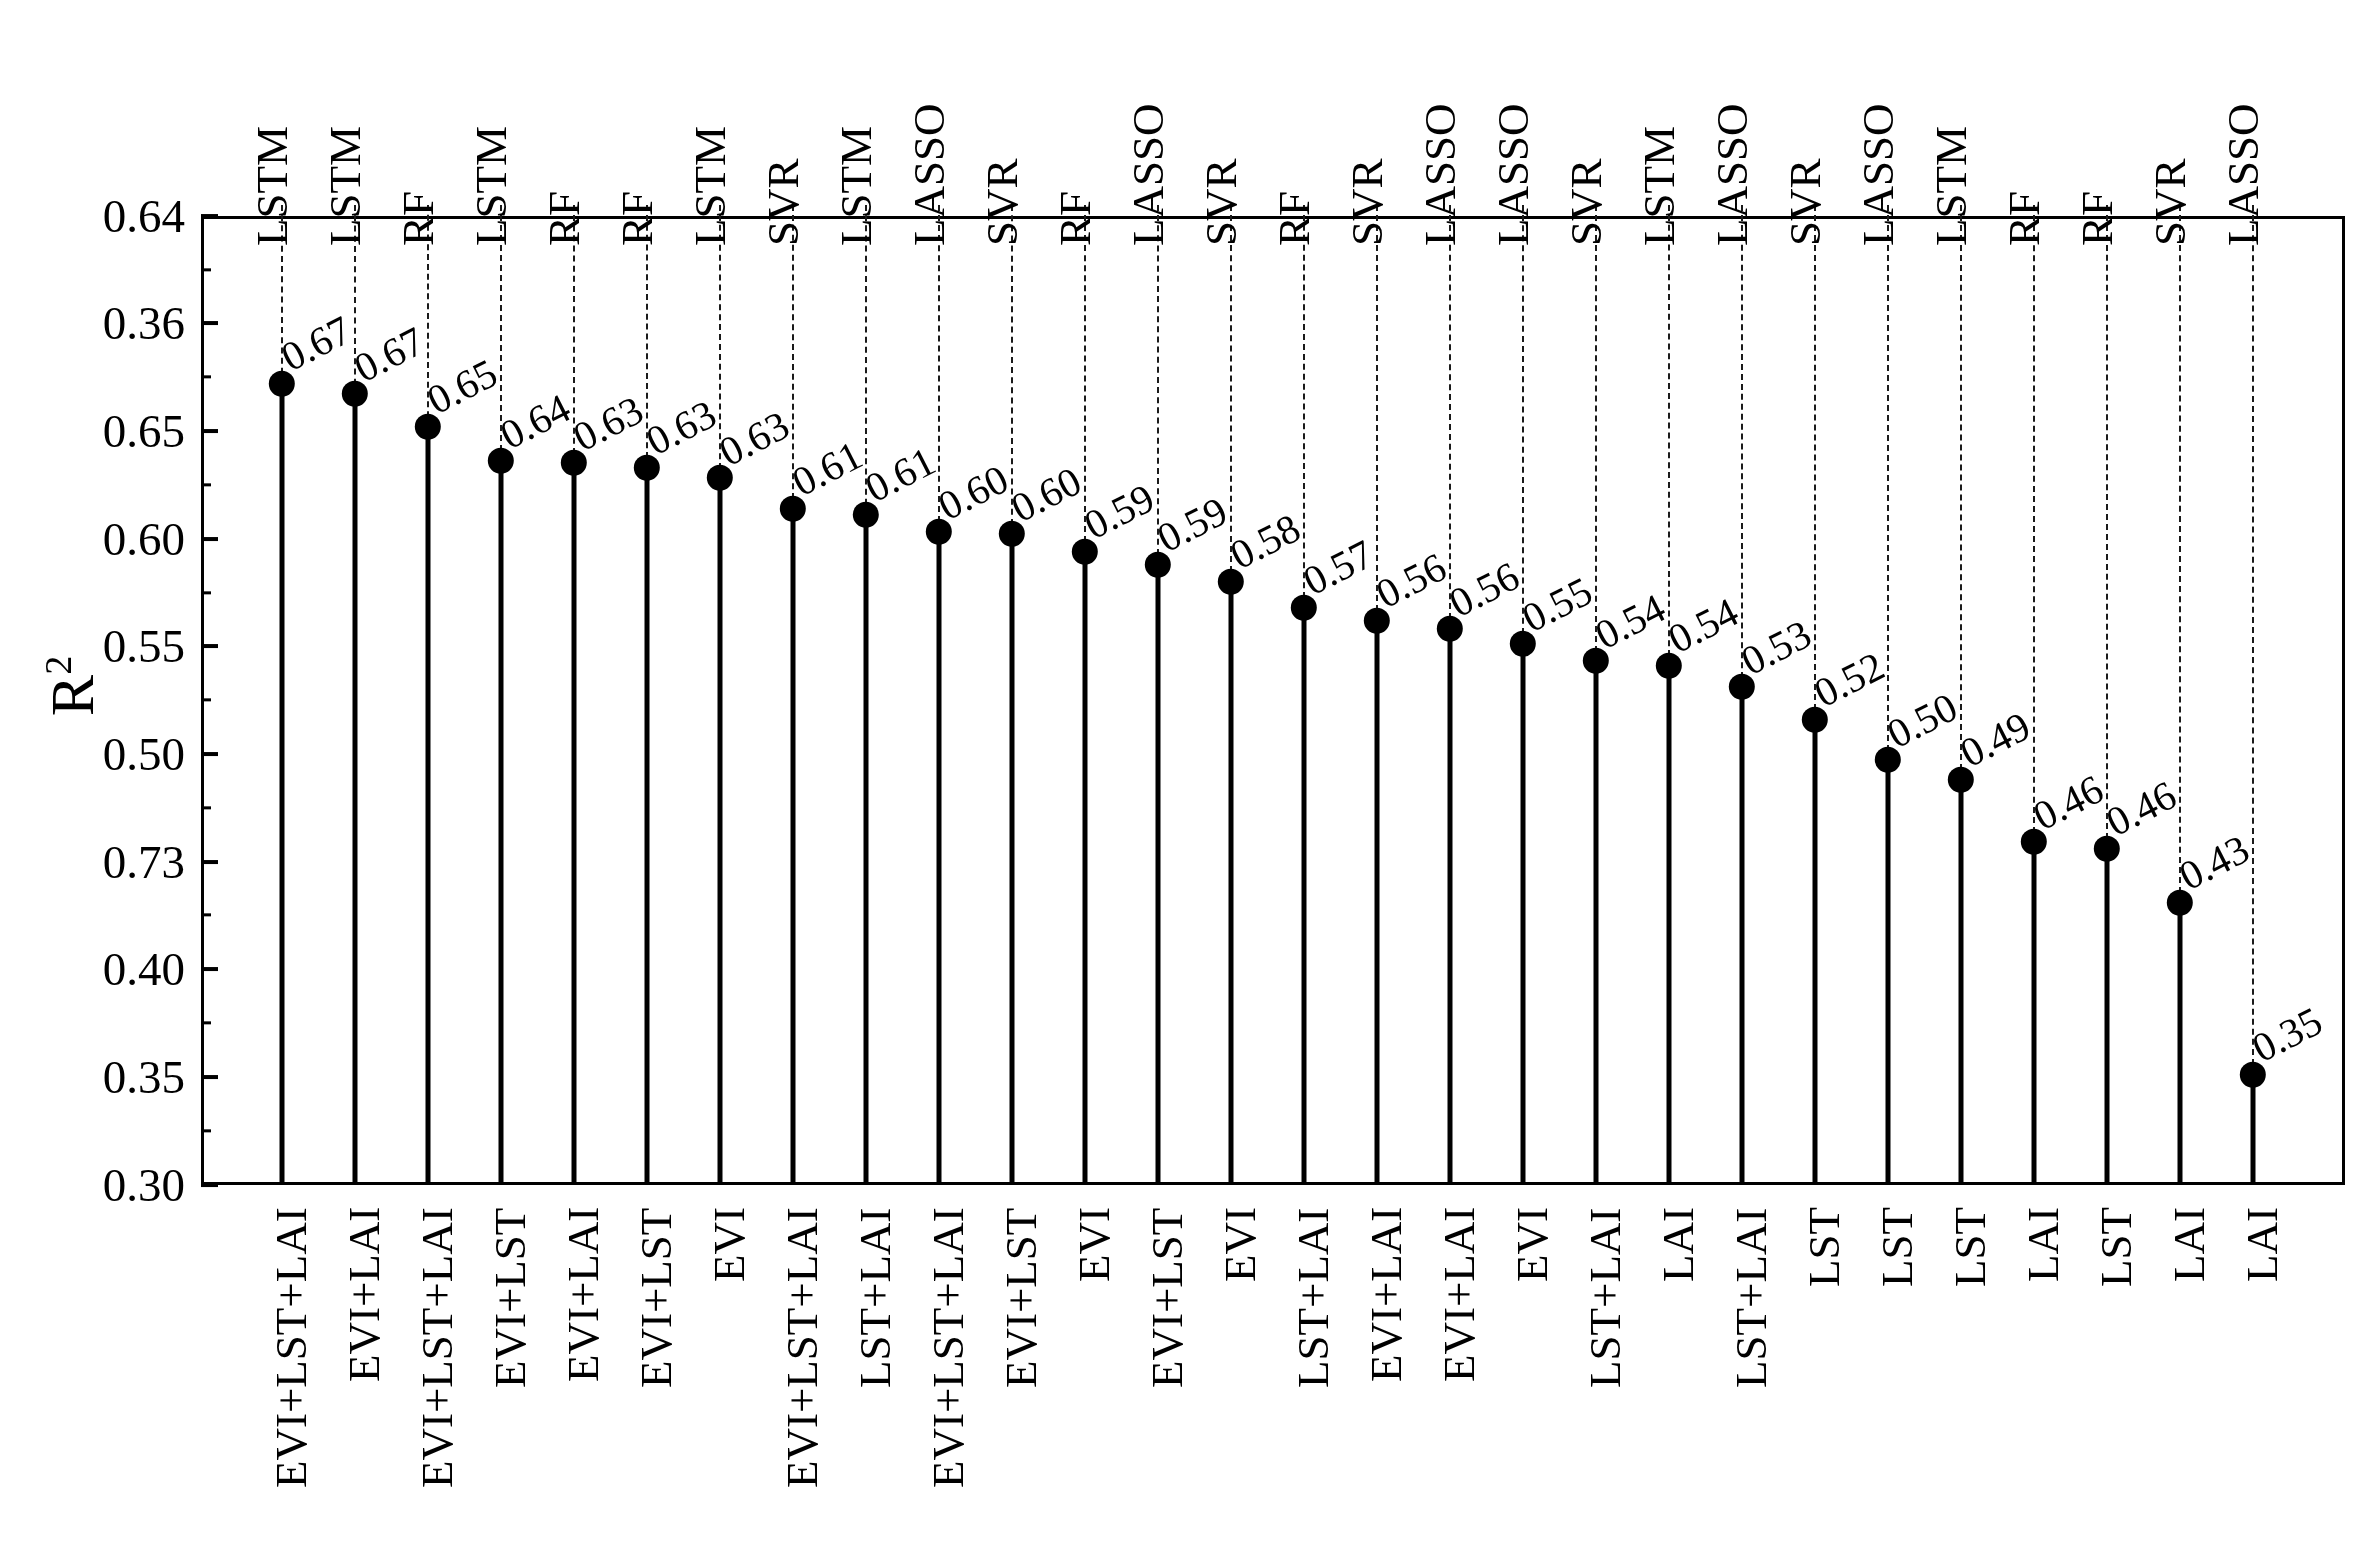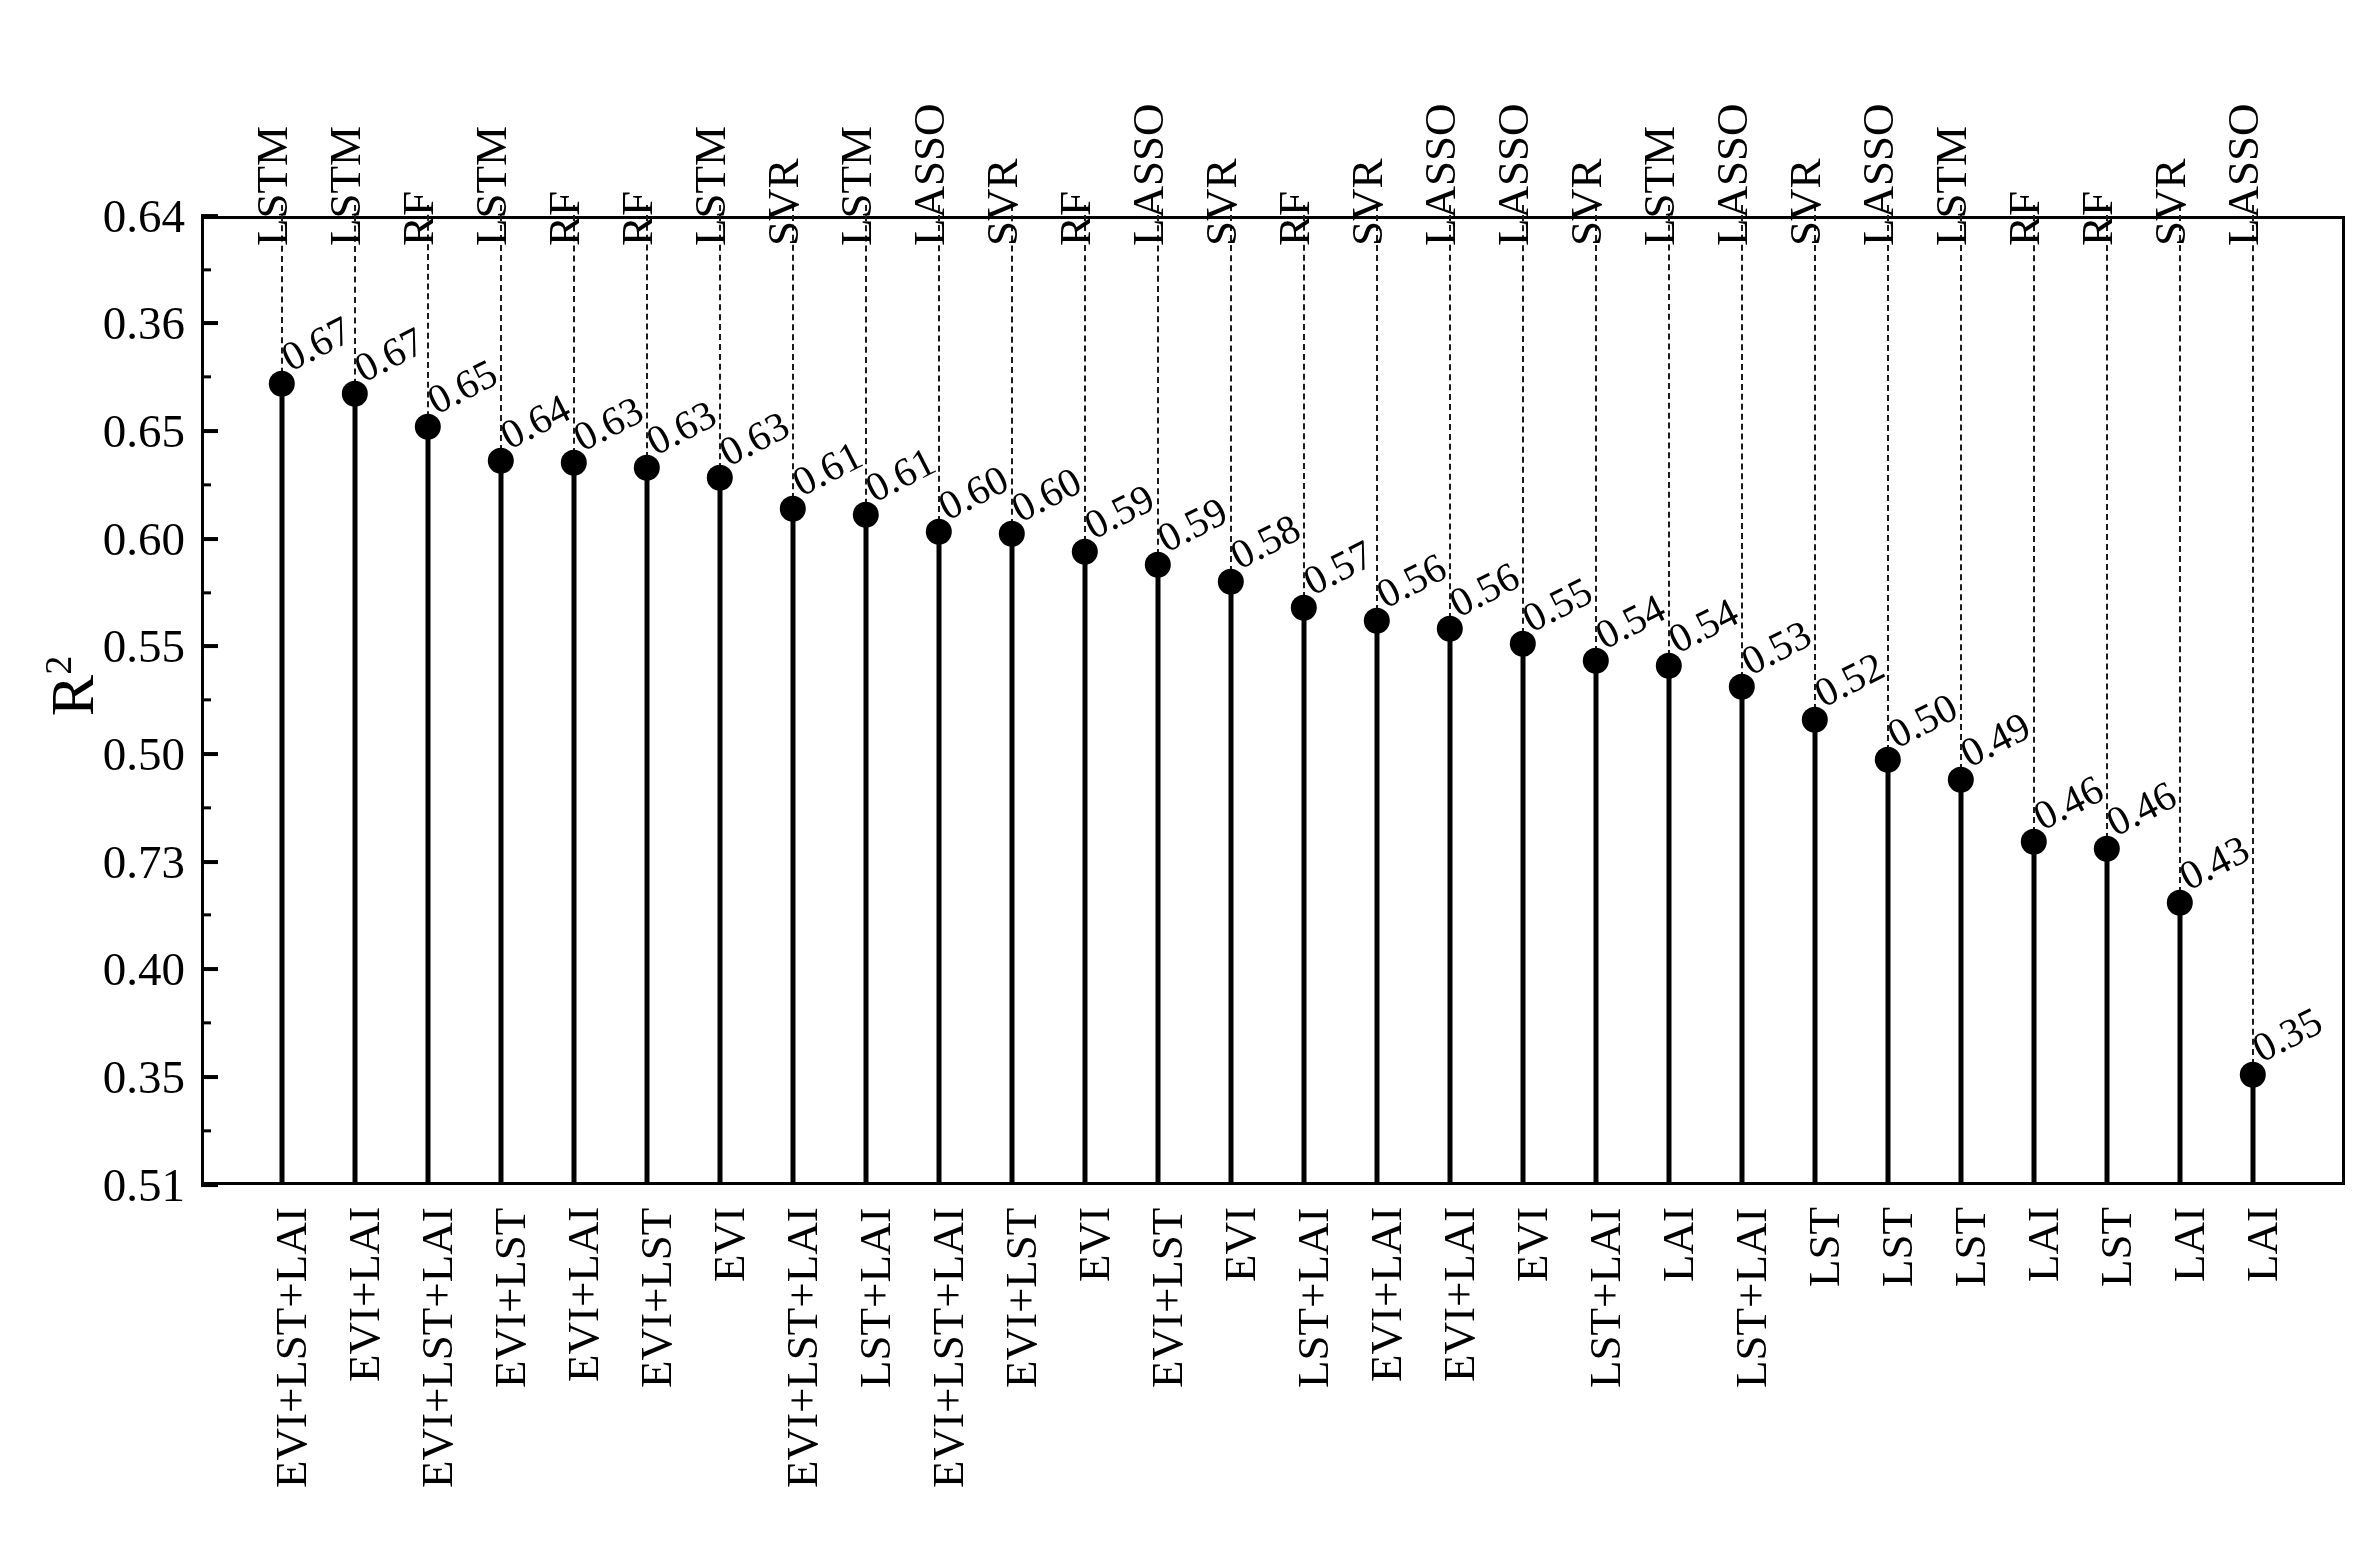--- a/index.html
+++ b/index.html
@@ -114,21 +114,21 @@
 </head>
 <body>
 
 <div id="page">
 
   <div id="ylabel">
     <span>R</span><sup>2</sup>
   </div>
 
   <div id="yticks">
-      <div class="ytick-label" style="top: 1185px; right: 2192px;">0.51</div>
+      <div class="ytick-label" style="top: 1185px; right: 2192px;">0.30</div>
       <div class="ytick-mark" style="left: 201px; top: 1185px;"></div>
       <div class="ytick-mark minor" style="left: 201px; top: 1131px;"></div>
       <div class="ytick-label" style="top: 1077px; right: 2192px;">0.35</div>
       <div class="ytick-mark" style="left: 201px; top: 1077px;"></div>
       <div class="ytick-mark minor" style="left: 201px; top: 1023px;"></div>
       <div class="ytick-label" style="top: 969px; right: 2192px; margin-left: 8px;">0.40</div>
       <div class="ytick-mark" style="left: 201px; top: 969px;"></div>
       <div class="ytick-mark minor" style="left: 201px; top: 915px;"></div>
       <div class="ytick-label" style="top: 862px; right: 2192px;">0.73</div>
       <div class="ytick-mark" style="left: 201px; top: 862px;"></div>

